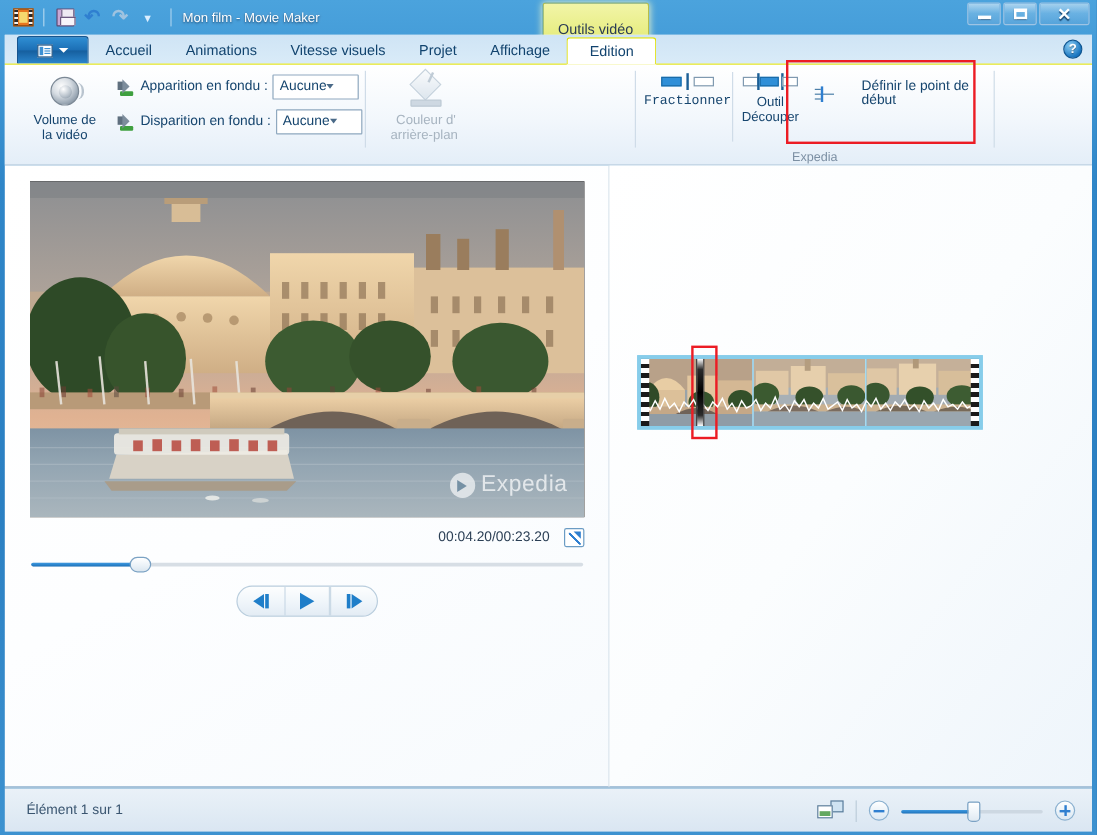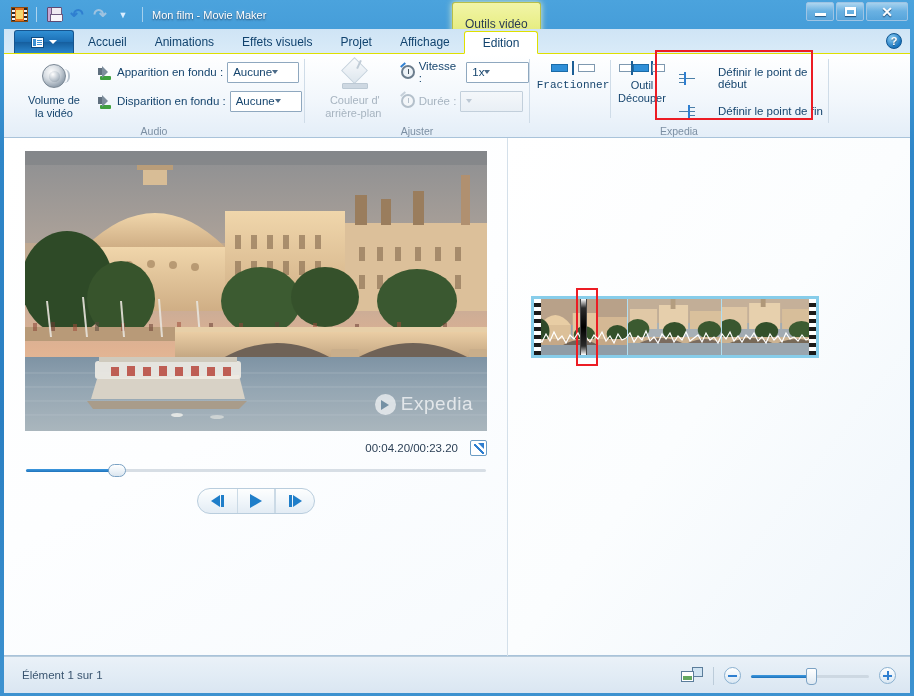--- a/index.html
+++ b/index.html
@@ -378,21 +378,21 @@
   </div>
 
   <div class="ribbon">
     <div class="tabstrip">
       <div class="filemenu">
         <span class="fm-icon"></span>
         <span class="fm-arrow"></span>
       </div>
       <div class="tab">Accueil</div>
       <div class="tab">Animations</div>
-      <div class="tab">Effets visuels</div>
+      <div class="tab">Vitesse visuels</div>
       <div class="tab">Projet</div>
       <div class="tab">Affichage</div>
       <div class="tab selected">Edition</div>
       <div class="help-btn">?</div>
     </div>
 
     <div class="ribbon-body">
 
       <div class="grp" style="width:300px;">
         <div class="grp-content">
@@ -420,58 +420,38 @@
                   <span class="grn"></span>
                 </span>
               <span>Disparition en fondu :</span>
               <div class="combo">
                 <span>Aucune</span>
                 <span class="cb-arrow"></span>
               </div>
             </div>
           </div>
         </div>
-        <div class="grp-label">Audio</div>
       </div>
 
       <div class="grp-sep"></div>
 
       <div class="grp" style="width:224px;">
         <div class="grp-content">
           <div class="bigbtn disabled" style="margin-left:10px;width:80px;">
             <div class="paint-icon">
               <div class="diamond"></div>
                 <div class="handle"></div>
                 <div class="bar"></div>
             </div>
             <span>Couleur d'</span>
             <span>
               <span>arrière-plan</span> <span class="cb-arrow" style="display:inline-block;border-top-color:#a7b4c0;"></span>
             </span>
           </div>
-          <div style="display:flex;flex-direction:column;gap:5px;margin-left:6px;margin-top:2px;">
-            <div class="small-row">
-              <span class="clock-icon"></span>
-              <span>Vitesse :</span>
-              <div class="combo" style="width:63px;">
-                <span>1x</span>
-                <span class="cb-arrow"></span>
-              </div>
-            </div>
-            <div class="small-row disabled">
-              <span class="clock-icon grey"></span>
-              <span>Durée :</span>
-              <div class="combo disabled" style="width:63px;">
-                <span></span>
-                <span class="cb-arrow"></span>
-              </div>
-            </div>
-          </div>
-        </div>
-        <div class="grp-label">Ajuster</div>
+        </div>
       </div>
 
       <div class="grp-sep"></div>
 
       <div class="grp" style="width:298px;">
         <div class="grp-content">
           <div class="bigbtn" style="margin-left:10px;width:66px;font-family:Liberation Mono, monospace;">
             <div class="split-icon">
               <div class="lb"></div>
                 <div class="ln"></div>
@@ -494,29 +474,20 @@
           <div style="display:flex;flex-direction:column;gap:7px;margin-top:7px;margin-left:2px;">
             <div class="mini-row">
               <span class="mark-icon">
                 <span class="hl"></span>
                 <span class="vb" style="left:5px;"></span>
                 <span class="tick" style="left:0;top:2px;"></span>
                 <span class="tick" style="left:0;top:10px;"></span>
               </span>
               <span>Définir le point de début</span>
             </div>
-            <div class="mini-row">
-              <span class="mark-icon">
-                <span class="hl"></span>
-                <span class="vb" style="left:9px;"></span>
-                <span class="tick" style="right:0;top:2px;"></span>
-                <span class="tick" style="right:0;top:10px;"></span>
-              </span>
-              <span>Définir le point de fin</span>
-            </div>
           </div>
         </div>
         <div class="grp-label">Expedia</div>
       </div>
 
       <div class="grp-sep"></div>
 
       <div class="redbox" style="left:651px; top:-4px; width:158px; height:70px;"></div>
     </div>
   </div>

